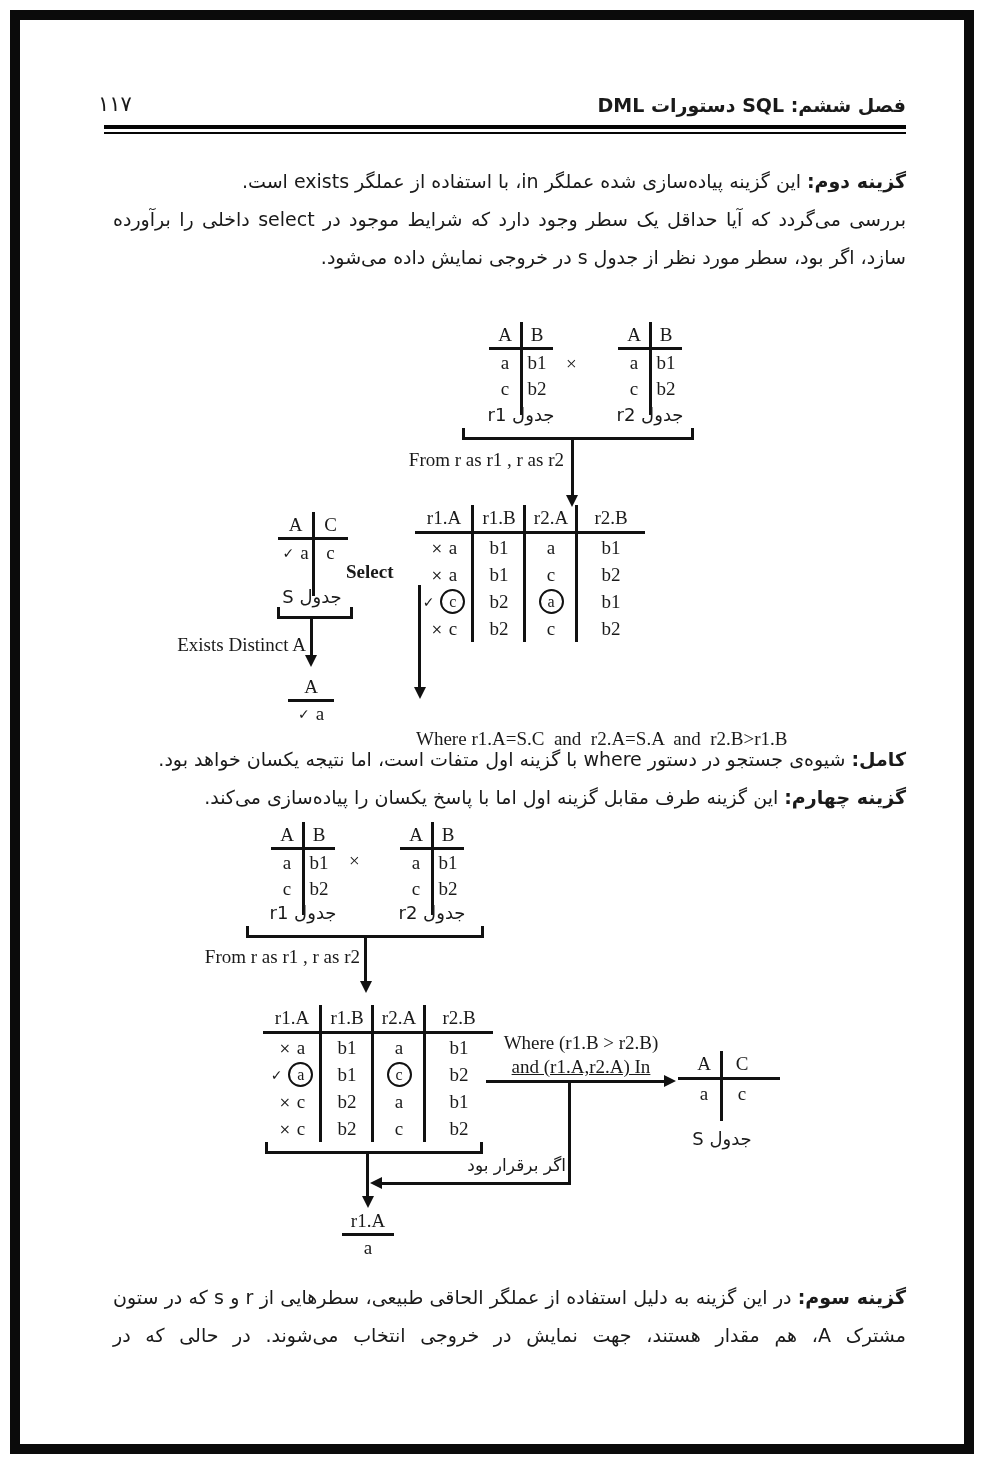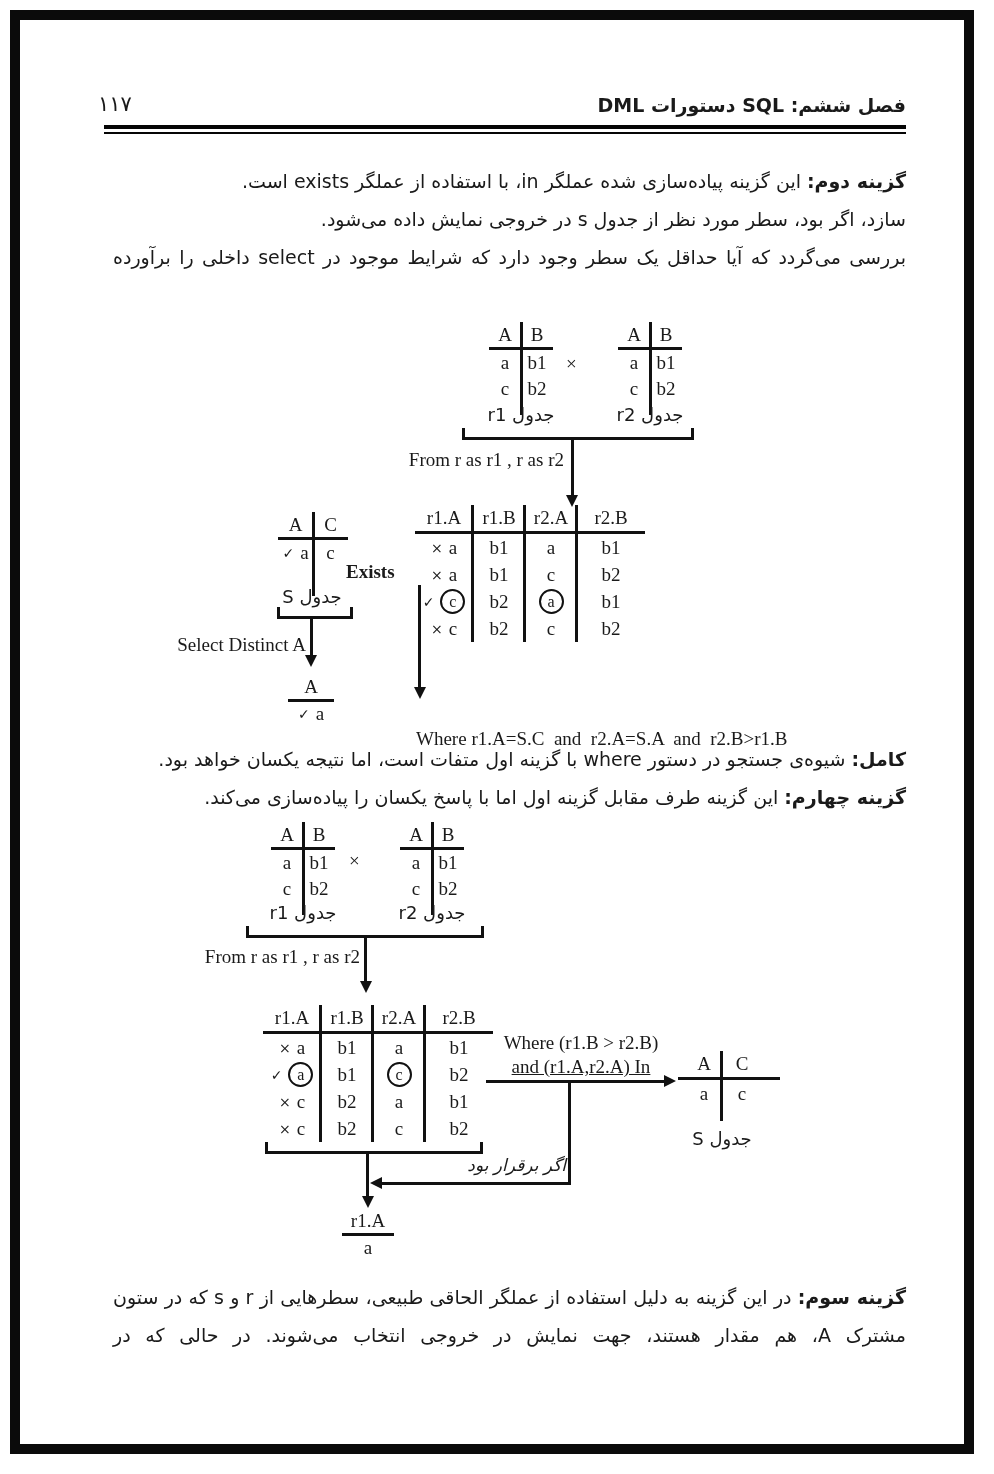--- a/index.html
+++ b/index.html
@@ -51,22 +51,22 @@
 <body>
 
 <div class="frame"></div>
 
 <div class="pageno">۱۱۷</div>
 <div class="runhead">فصل ششم: SQL دستورات DML</div>
 <div class="hrule"></div>
 
 <div class="para" style="top:162px;">
   <span class="ln"><b>گزینه دوم:</b><span> این گزینه پیاده‌سازی شده عملگر in، با استفاده از عملگر exists است.</span></span>
+  <span class="ln jl">بررسی می‌گردد که آیا حداقل یک سطر وجود دارد که شرایط موجود در select داخلی را برآورده</span>
   <span class="ln">سازد، اگر بود، سطر مورد نظر از جدول s در خروجی نمایش داده می‌شود.</span>
-  <span class="ln jl">بررسی می‌گردد که آیا حداقل یک سطر وجود دارد که شرایط موجود در select داخلی را برآورده</span>
 </div>
 
 <div>
 
   <div class="mt" style="left:489px;top:322px;">
     <div class="hd">
         <span>A</span>
         <span>B</span>
       </div>
     <div class="rw">
@@ -146,21 +146,21 @@
         </span>
       <span class="c1">b2</span>
       <span class="c2">c</span>
       <span class="c3">b2</span>
     </div>
     <i class="vl" style="left:56px;top:0;height:137px;"></i>
     <i class="vl" style="left:108px;top:0;height:137px;"></i>
     <i class="vl" style="left:160px;top:0;height:137px;"></i>
   </div>
 
-  <div class="dt bold" style="left:346px;top:561px;width:70px;">Exists</div>
+  <div class="dt bold" style="left:346px;top:561px;width:70px;">Select</div>
   <i class="vl" style="left:418px;top:585px;height:103px;"></i>
   <i class="ah-d" style="left:414px;top:687px;"></i>
   <div class="dt" style="left:416px;top:701px;margin-top:27px;">Where r1.A=S.C  and  r2.A=S.A  and  r2.B&gt;r1.B</div>
 
   <div class="mt" style="left:278px;top:512px;width:70px;">
     <div class="hd">
         <span>A</span>
         <span>C</span>
       </div>
     <div class="rw">
@@ -169,21 +169,21 @@
           <i class="v">a</i>
         </span>
       <span>c</span>
     </div>
     <i class="vl" style="left:34px;top:0;height:84px;"></i>
   </div>
   <div class="tl" style="left:262px;top:586px;width:100px;">جدول S</div>
   <div class="brk" style="left:277px;top:607px;width:70px;"></div>
   <i class="vl" style="left:310px;top:616px;height:40px;"></i>
   <i class="ah-d" style="left:305px;top:655px;"></i>
-  <div class="dt rgt" style="left:168px;top:634px;width:138px;">Select Distinct A</div>
+  <div class="dt rgt" style="left:168px;top:634px;width:138px;">Exists Distinct A</div>
 
   <div class="dt ctr" style="left:286px;top:676px;width:50px;">A</div>
   <i class="hl" style="left:288px;top:699px;width:46px;"></i>
   <div class="dt ctr cell" style="left:278px;top:703px;width:66px;display:inline-flex;"><i class="mk">✓</i><i class="v">a</i></div>
 </div>
 
 <div class="para" style="top:740px;">
   <span class="ln"><b>کامل:</b><span> شیوه‌ی جستجو در دستور where با گزینه اول متفات است، اما نتیجه یکسان خواهد بود.</span></span>
   <span class="ln"><b>گزینه چهارم:</b><span> این گزینه طرف مقابل گزینه اول اما با پاسخ یکسان را پیاده‌سازی می‌کند.</span></span>
 </div>
@@ -291,21 +291,21 @@
   <div class="dt ctr" style="left:686px;top:1083px;width:36px;">a</div>
   <div class="dt ctr" style="left:724px;top:1083px;width:36px;">c</div>
   <div class="tl" style="left:672px;top:1128px;width:100px;">جدول S</div>
 
   <div class="brk" style="left:265px;top:1142px;width:212px;"></div>
   <i class="vl" style="left:366px;top:1151px;height:46px;"></i>
   <i class="ah-d" style="left:362px;top:1196px;"></i>
   <i class="vl" style="left:568px;top:1082px;height:103px;"></i>
   <i class="hl" style="left:382px;top:1182px;width:189px;"></i>
   <i class="ah-l" style="left:370px;top:1177px;"></i>
-  <div class="tl rgt" style="left:440px;top:1155px;width:126px;font-size:17px;font-style:italic;">اگر برقرار بود</div>
+  <div class="tl rgt" style="left:440px;top:1155px;width:126px;font-size:17px;">اگر برقرار بود</div>
 
   <div class="dt ctr" style="left:338px;top:1210px;width:60px;">r1.A</div>
   <i class="hl" style="left:342px;top:1233px;width:52px;"></i>
   <div class="dt ctr" style="left:338px;top:1237px;width:60px;">a</div>
 </div>
 
 <div class="para" style="top:1278px;">
   <span class="ln jl"><b>گزینه سوم:</b><span> در این گزینه به دلیل استفاده از عملگر الحاقی طبیعی، سطرهایی از r و s که در ستون</span></span>
   <span class="ln jl">مشترک A، هم مقدار هستند، جهت نمایش در خروجی انتخاب می‌شوند. در حالی که در</span>
 </div>

